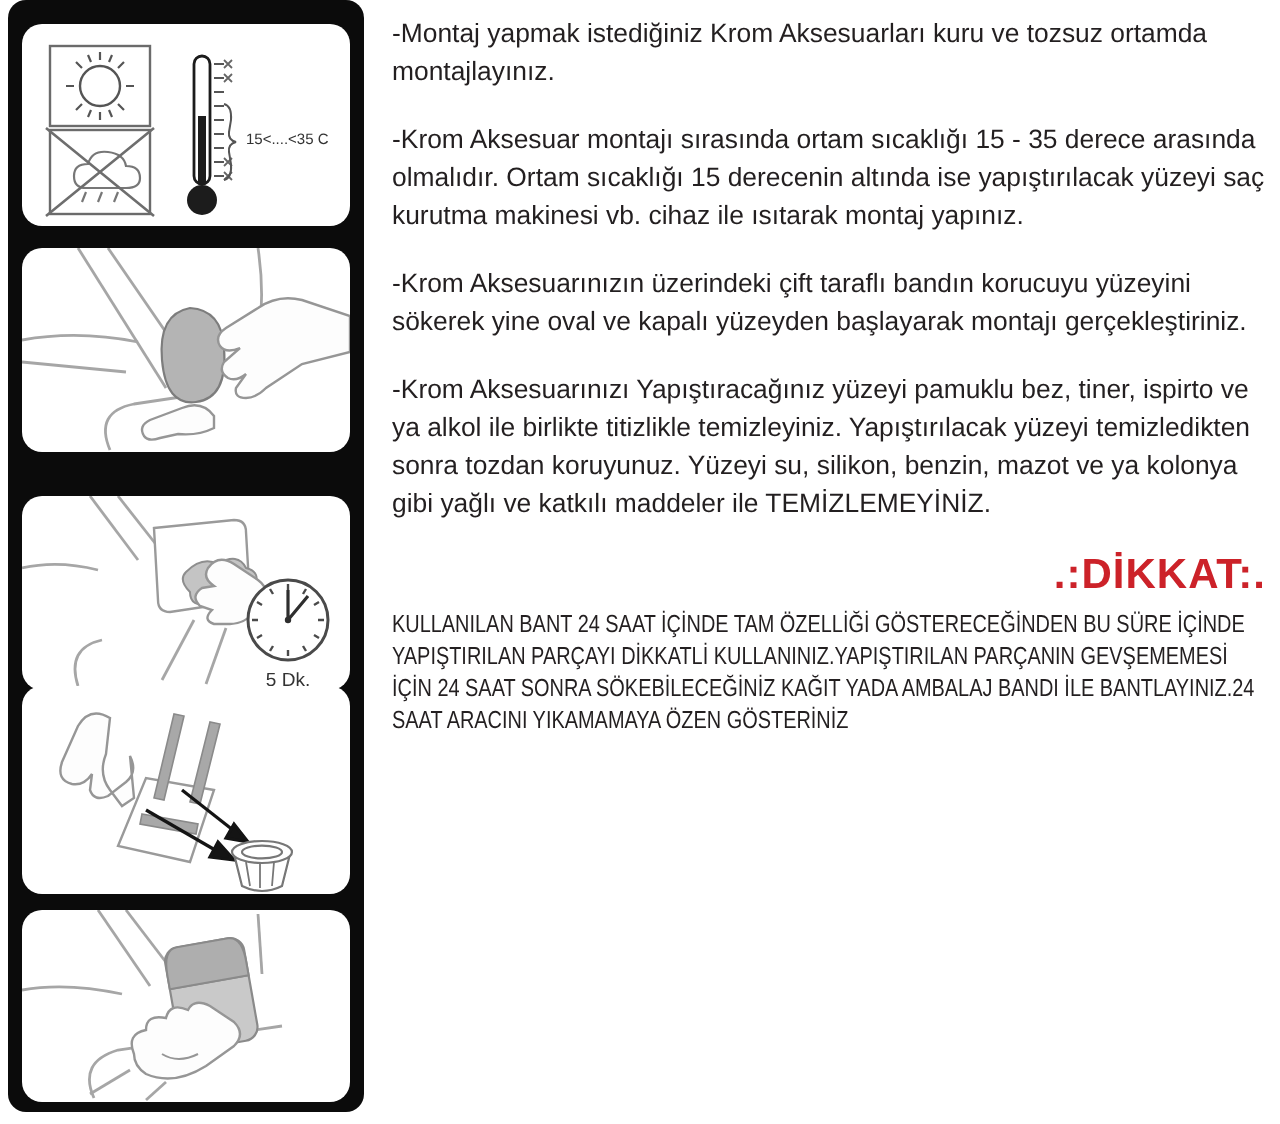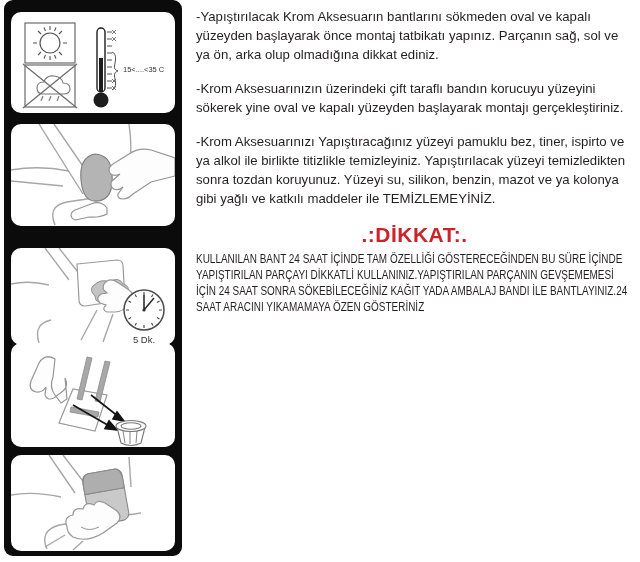--- a/index.html
+++ b/index.html
@@ -24,21 +24,21 @@
   .p5 { top:455px; height:96px;  }
 
   
   .content {
     position:absolute; left:196px; top:7px; width:437px; color:#231f20;
   }
   .content p.instr {
     margin:0 0 15px 0; font-size:13.2px; line-height:19px;
   }
   .warn-title {
-    margin:10px 0 4px 0; text-align:center;
+    margin:10px 0 4px 0; text-align:right;
     font-size:21px; font-weight:bold; letter-spacing:0.5px;
   }
   .warn-body {
     margin:0; font-size:12.3px; line-height:16px; width:540px;
     transform:scaleX(0.81); transform-origin:left top; letter-spacing:0;
   }
   .ill-label { font-family:"Liberation Sans", sans-serif; fill:#333333; }
 </style>
 </head>
 <body>
@@ -156,20 +156,21 @@
           <path d="M75 36 L115 36" stroke="#8a8a8a" stroke-width="1"></path>
           <path d="M75 29 q0 -13 7 -13 h26 q7 0 7 13 v7 h-40 z" fill="#aeaeae" stroke="#8a8a8a" stroke-width="1"></path>
         </g>
         <path d="M56 72 Q52 62 62 60 Q62 52 72 54 Q74 46 83 50 Q86 44 94 48 L106 56 Q112 62 106 68 L92 78 Q76 88 62 82 Q56 78 56 72 Z" fill="#fdfdfd" stroke="#969696" stroke-width="1.2"></path>
         <path d="M70 72 Q78 77 88 72" stroke="#969696" stroke-width="1" fill="none"></path>
       </svg>
     </div>
   </div>
 
   <div class="content">
-    <p class="instr">-Yapıştırılacak Krom Aksesuarın bantlarını sökmeden oval ve kapalı yüzeyden başlayarak önce montaj tatbikatı yapınız. Parçanın sağ, sol ve ya ön, arka olup olmadığına dikkat ediniz.</p>
+    <p class="instr">-Montaj yapmak istediğiniz Krom Aksesuarları kuru ve tozsuz ortamda montajlayınız.</p>
+    <p class="instr">-Krom Aksesuar montajı sırasında ortam sıcaklığı 15 - 35 derece arasında olmalıdır. Ortam sıcaklığı 15 derecenin altında ise yapıştırılacak yüzeyi saç kurutma makinesi vb. cihaz ile ısıtarak montaj yapınız.</p>
     <p class="instr">-Krom Aksesuarınızın üzerindeki çift taraflı bandın korucuyu yüzeyini sökerek yine oval ve kapalı yüzeyden başlayarak montajı gerçekleştiriniz.</p>
     <p class="instr">-Krom Aksesuarınızı Yapıştıracağınız yüzeyi pamuklu bez, tiner, ispirto ve ya alkol ile birlikte titizlikle temizleyiniz. Yapıştırılacak yüzeyi temizledikten sonra tozdan koruyunuz. Yüzeyi su, silikon, benzin, mazot ve ya kolonya gibi yağlı ve katkılı maddeler ile TEMİZLEMEYİNİZ.</p>
 
     <h2 class="warn-title" style="color: rgb(204, 34, 41);">.:DİKKAT:.</h2>
     <p class="warn-body">KULLANILAN BANT 24 SAAT İÇİNDE TAM ÖZELLİĞİ GÖSTERECEĞİNDEN BU SÜRE İÇİNDE YAPIŞTIRILAN PARÇAYI DİKKATLİ KULLANINIZ.YAPIŞTIRILAN PARÇANIN GEVŞEMEMESİ İÇİN 24 SAAT SONRA SÖKEBİLECEĞİNİZ KAĞIT YADA AMBALAJ BANDI İLE BANTLAYINIZ.24 SAAT ARACINI YIKAMAMAYA ÖZEN GÖSTERİNİZ</p>
   </div>
 </div>
 
 </body></html>

